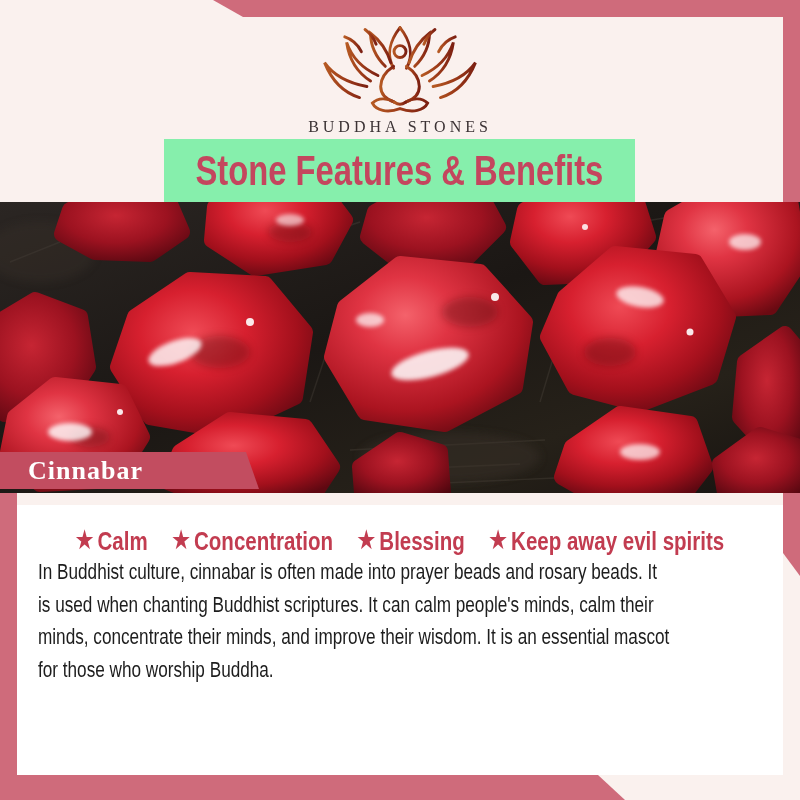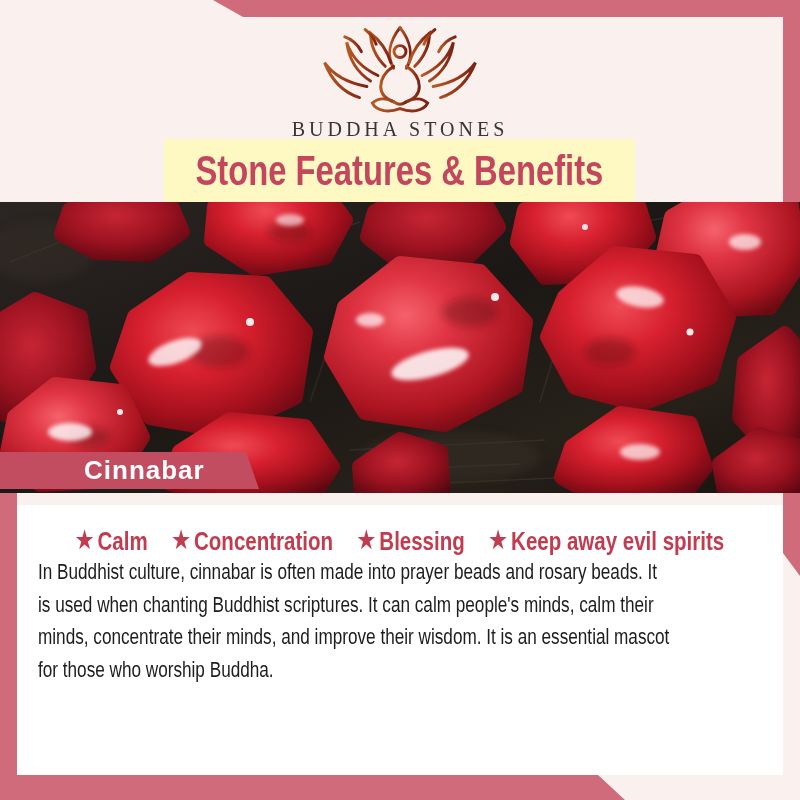--- a/index.html
+++ b/index.html
@@ -14,35 +14,35 @@
     clip-path:polygon(213px 0,800px 0,800px 17px,243px 17px);}
   .frame-right{top:0;right:0;width:17px;height:576px;
     clip-path:polygon(0 0,17px 0,17px 576px,0 553px);}
   .frame-left{left:0;top:489px;width:17px;height:311px;}
   .frame-bottom{left:0;bottom:0;width:625px;height:25px;
     clip-path:polygon(0 0,598px 0,625px 25px,0 25px);}
   
   .logo-wrap{position:absolute;top:24px;left:0;width:800px;
     display:flex;flex-direction:column;align-items:center;}
   .brand-name{margin-top:2px;font-family:"Liberation Serif",serif;
-    font-size:20px;letter-spacing:4px;color:#3b3234;}
+    font-size:16px;letter-spacing:4px;color:#3b3234;}
   
   .title-band{position:absolute;left:164px;top:139px;width:471px;height:63px;
-    background:#fef9c3;display:flex;align-items:center;justify-content:center;}
+    background:#86efac;display:flex;align-items:center;justify-content:center;}
   .title-band h1{margin:0;font-size:42px;font-weight:bold;color:#c4465e;
     transform:scaleX(0.78);white-space:nowrap;letter-spacing:0;}
   
   .photo{position:absolute;left:0;top:202px;width:800px;height:291px;overflow:hidden;}
   .photo svg{display:block;}
   
   .ribbon{position:absolute;left:0;top:452px;width:259px;height:37px;
     background:#c24d60;clip-path:polygon(0 0,246px 0,259px 37px,0 37px);
     display:flex;align-items:center;}
-  .ribbon .stone-name{font-family:Liberation Sans, sans-serif;font-weight:bold;
-    font-size:26px;color:#ffffff;padding-left:84px;letter-spacing:1px;}
+  .ribbon .stone-name{font-family:Liberation Serif, serif;font-weight:bold;
+    font-size:26px;color:#ffffff;padding-left:28px;letter-spacing:1px;}
   
   .panel{position:absolute;left:17px;top:505px;width:766px;height:270px;background:#ffffff;}
   .benefits{position:absolute;left:17px;top:522px;width:766px;height:38px;
     display:flex;align-items:center;justify-content:center;gap:30px;
     transform:scaleX(0.82);white-space:nowrap;}
   .benefit{display:flex;align-items:center;gap:5px;
     font-weight:bold;font-size:25px;color:#c23c50;}
   .benefit .star{font-size:24px;line-height:1;transform:translateY(-1px);}
   .description{position:absolute;left:38px;top:556px;width:745px;}
   .description .line{font-size:22px;line-height:32.5px;color:#1d1d1d;

